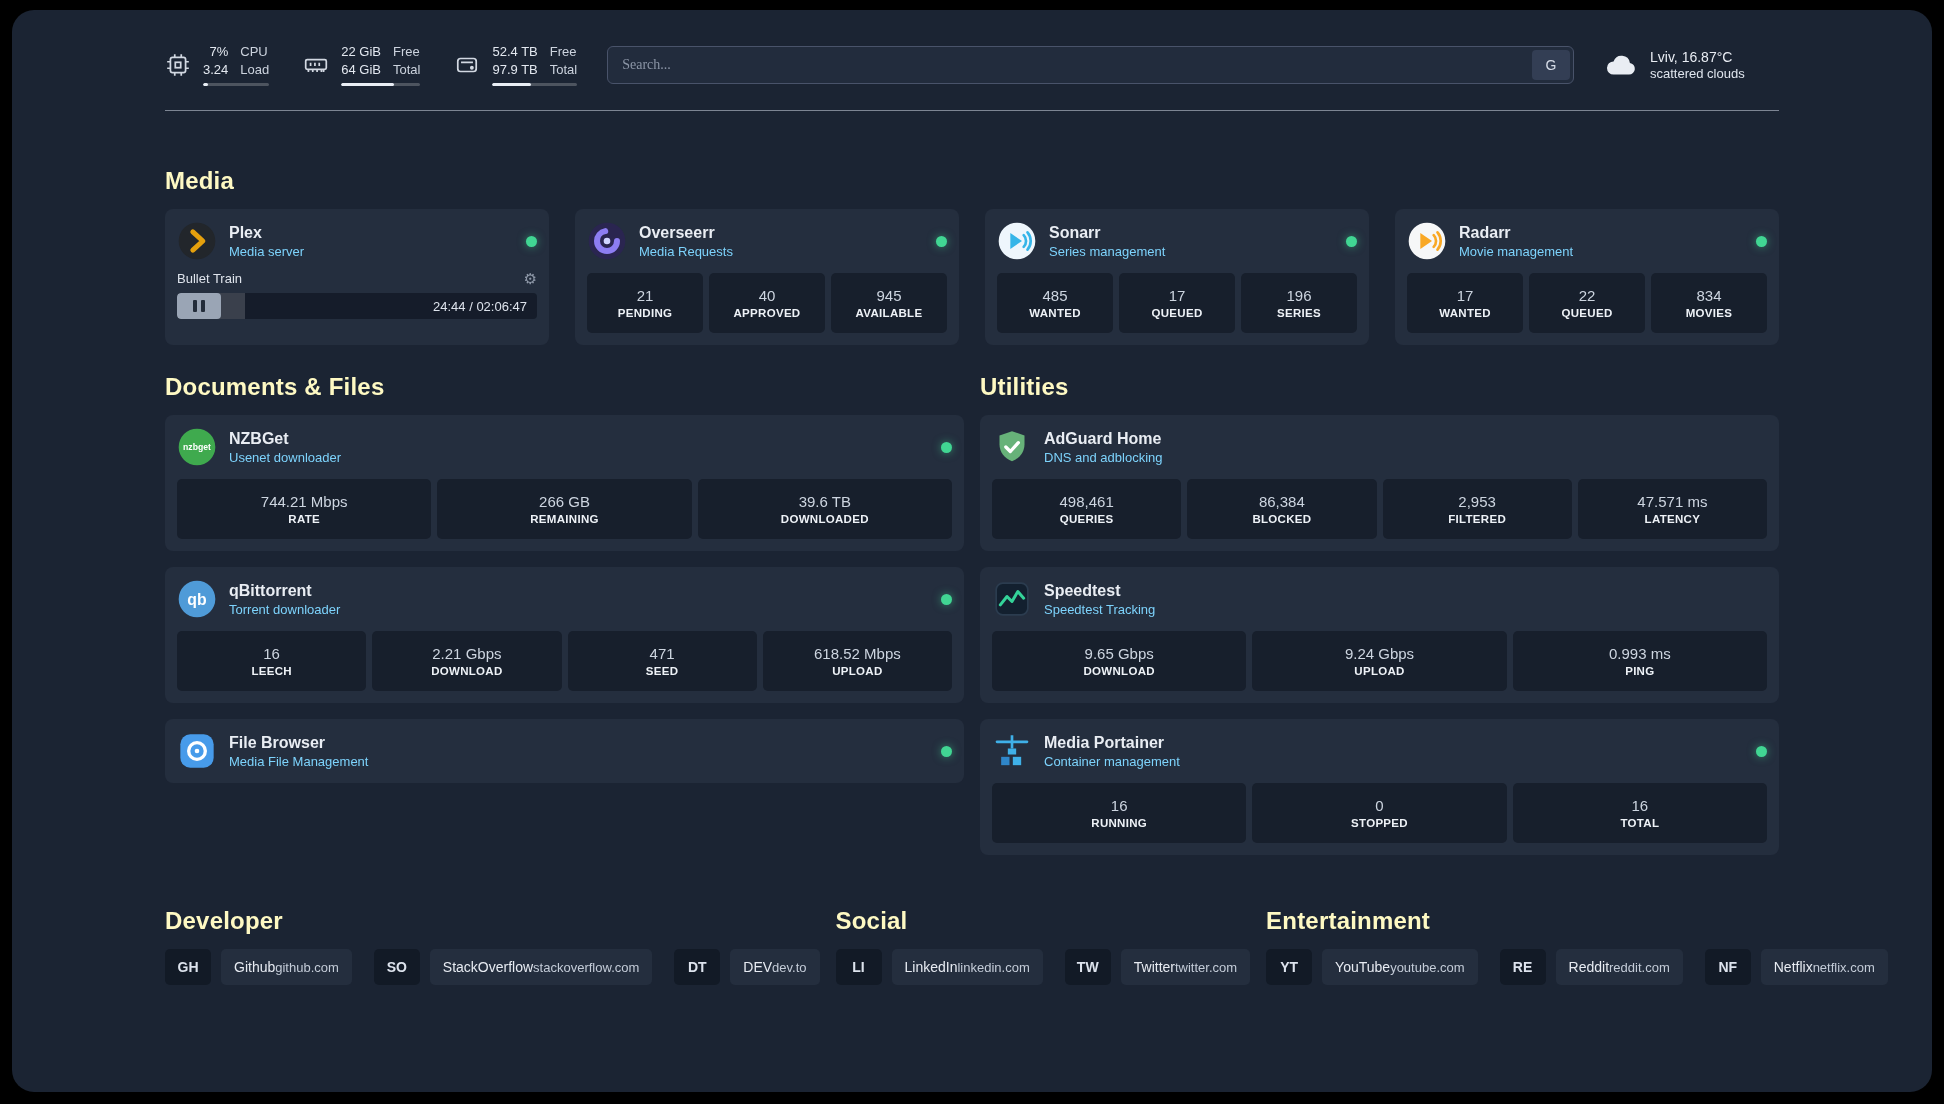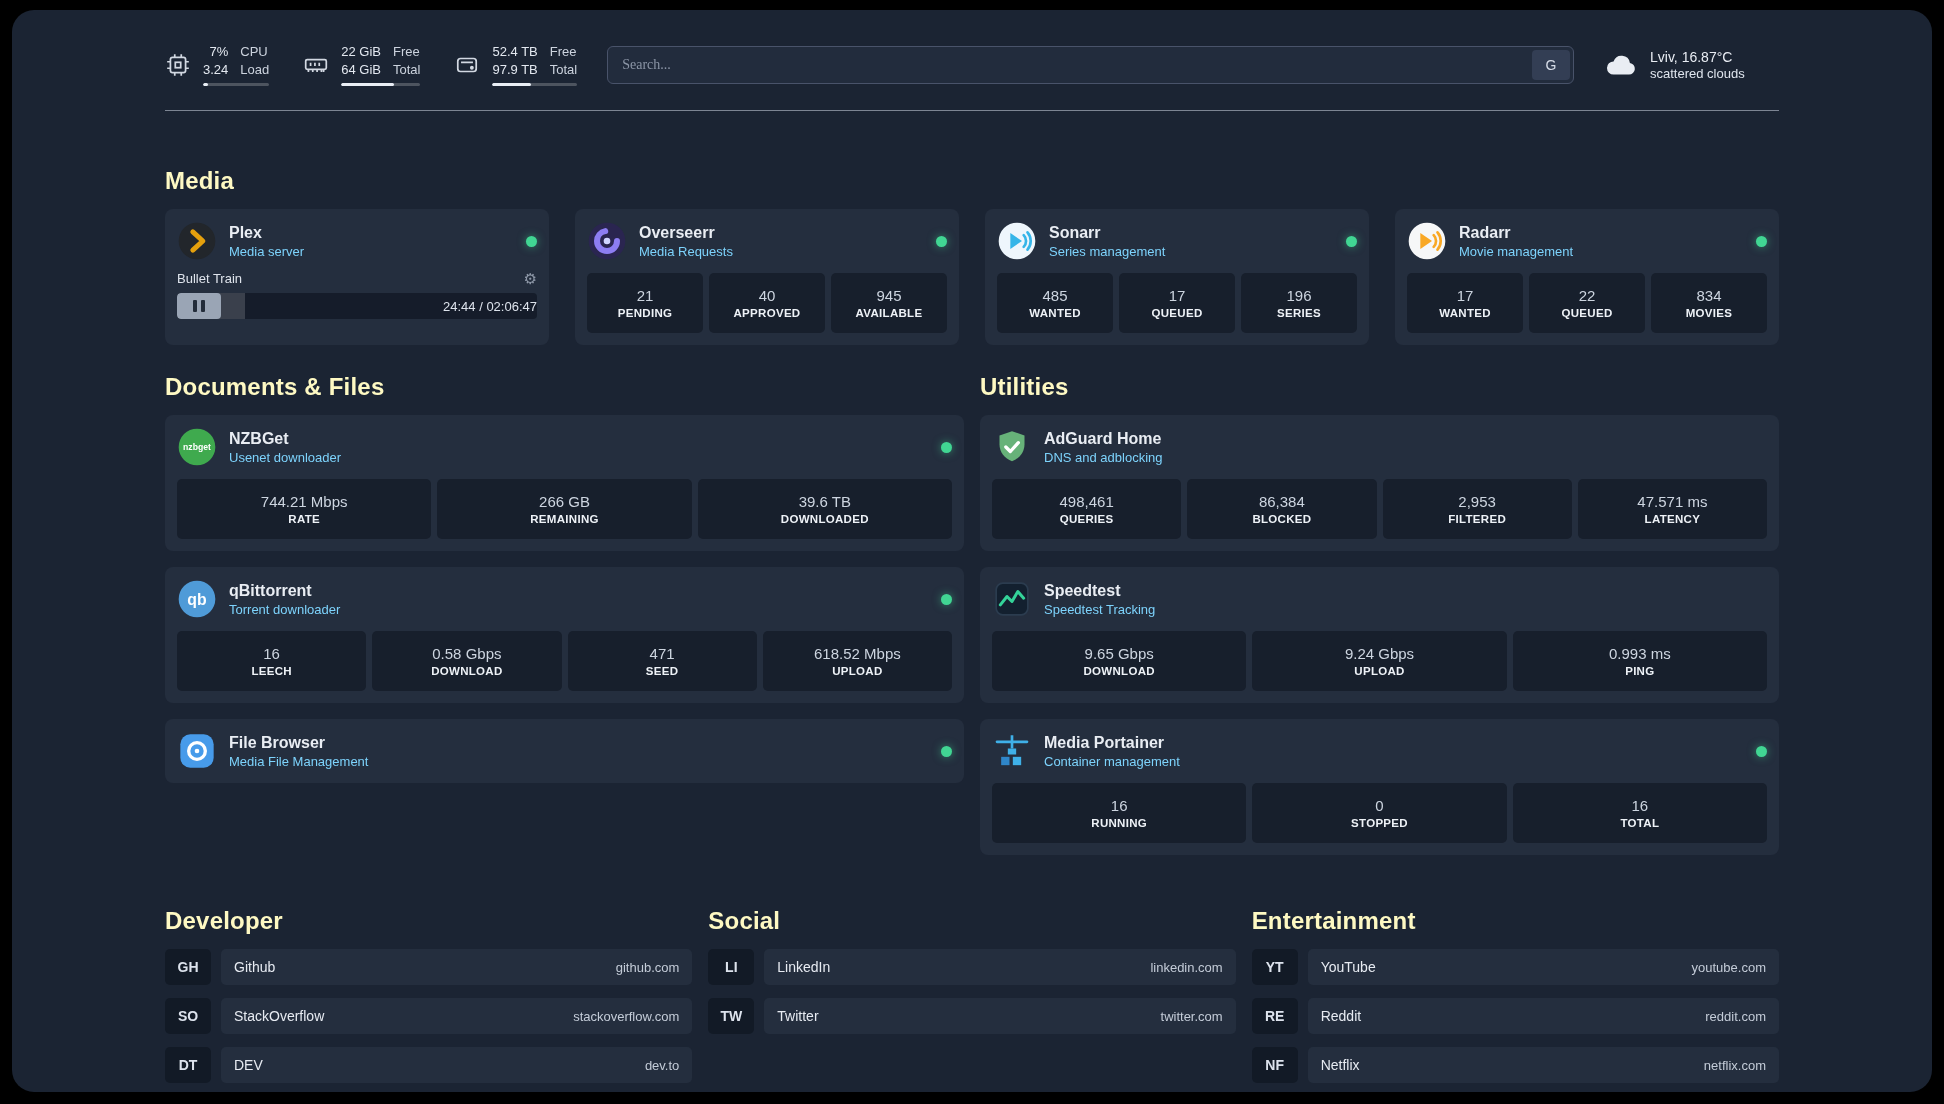--- a/index.html
+++ b/index.html
@@ -54,25 +54,25 @@
 
   
   .player { margin-top:10px; }
   .player-top { display:flex; align-items:center; justify-content:space-between; }
   .player-title { font-size:13px; color:#dfe4ec; }
   .gear { color:#8e98a8; font-size:15px; cursor:pointer; line-height:1; }
   .player-bar { margin-top:7px; height:26px; background:rgba(10,15,26,.55); border-radius:4px; position:relative; display:flex; align-items:center; overflow:hidden; }
   .player-fill { position:absolute; left:0; top:0; bottom:0; background:rgba(255,255,255,.16); }
   .pause-btn { position:relative; width:44px; height:100%; background:#9aa5b5; border:none; border-radius:4px; display:flex; align-items:center; justify-content:center; gap:4px; cursor:pointer; }
   .pause-btn span { width:4px; height:12px; background:#232c3a; border-radius:1px; }
-  .player-time { margin-left:auto; font-size:13px; color:#dde3ec; position:relative; }
+  .player-time { margin-left:auto; padding-right:10px; font-size:13px; color:#dde3ec; position:relative; }
 
   
   .three-col { display:grid; grid-template-columns:repeat(3,1fr); gap:16px; margin-top:52px; }
-  .bm-list { display:flex; flex-direction:column; gap:13px; }
+  .bm-list { display:flex; flex-direction:row; gap:22px; }
   .bm-row { display:flex; gap:10px; cursor:pointer; }
   .bm-abbr { width:46px; height:36px; background:rgba(10,15,26,.5); border-radius:5px; display:flex; align-items:center; justify-content:center; font-size:14px; font-weight:600; color:#dde3ed; flex:0 0 46px; }
   .bm-pill { flex:1; height:36px; background:#242e3e; border-radius:5px; display:flex; align-items:center; justify-content:space-between; padding:0 13px; }
   .bm-name { font-size:14px; color:#e7ebf2; }
   .bm-domain { font-size:13px; color:#c4ccd8; }
 </style>
 </head>
 <body>
 
 <div class="panel">
@@ -335,21 +335,21 @@
               <span class="svc-desc">Torrent downloader</span>
             </div>
             <span class="dot"></span>
           </div>
           <div class="stats">
             <div class="tile">
               <span class="tile-value">16</span>
               <span class="tile-label">LEECH</span>
             </div>
             <div class="tile">
-              <span class="tile-value">0.58 Gbps</span>
+              <span class="tile-value">2.21 Gbps</span>
               <span class="tile-label">DOWNLOAD</span>
             </div>
             <div class="tile">
               <span class="tile-value">471</span>
               <span class="tile-label">SEED</span>
             </div>
             <div class="tile">
               <span class="tile-value">618.52 Mbps</span>
               <span class="tile-label">UPLOAD</span>
             </div>

